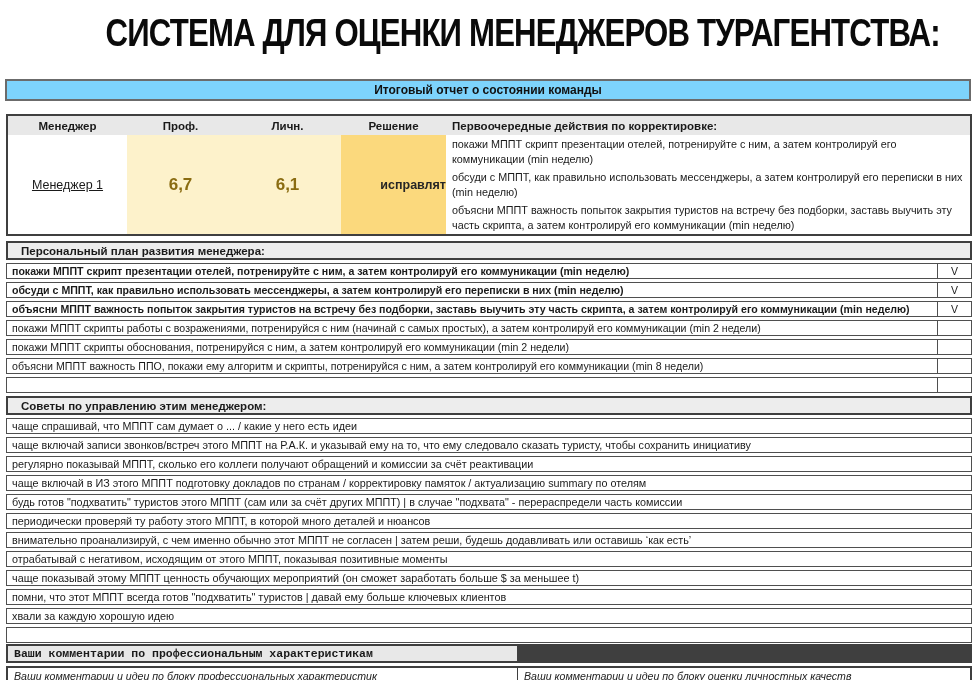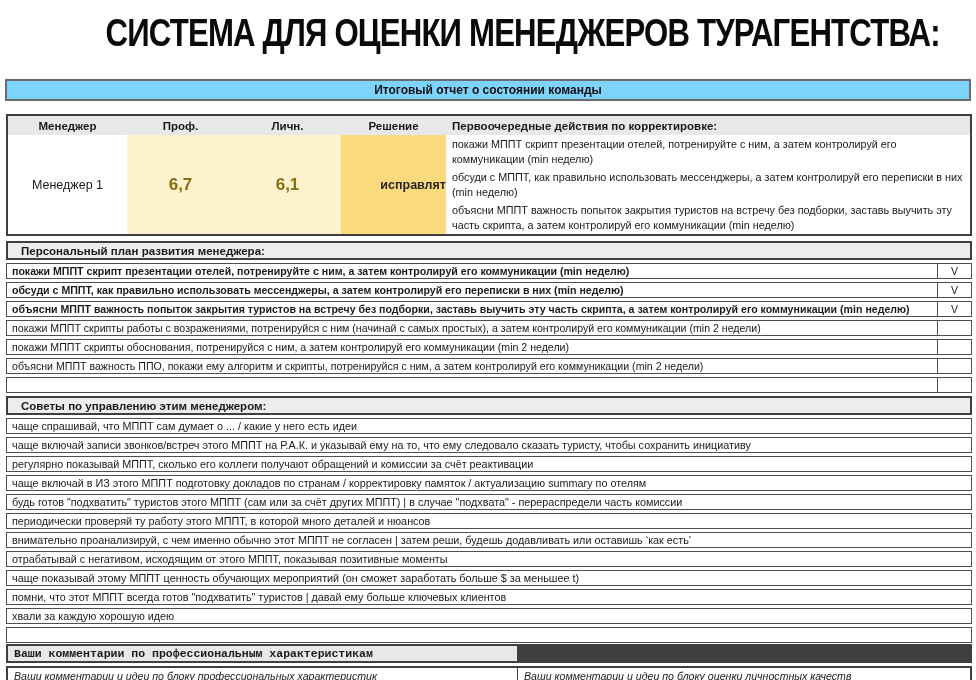--- a/index.html
+++ b/index.html
@@ -27,21 +27,21 @@
     display:grid; grid-template-columns:119px 107px 107px 105px 1fr;
     grid-template-rows:19px 33px 33px 33px;
     background:#14b8a6; gap:0; border:2px solid #3f3f3f;
   }
   .summary > div { background:#ffffff; }
   .hcell {
     background:#e8e8e8 !important; font-weight:700; font-size:11.5px;
     display:flex; align-items:center; justify-content:center;
   }
   .hcell.left { justify-content:flex-start; padding-left:6px; }
-  .mgr-cell { grid-row:2/5; display:flex; align-items:center; justify-content:center; font-size:12.5px; }
+  .mgr-cell { grid-row:2/5; display:flex; align-items:center; justify-content:center; font-size:12.5px;text-decoration:underline; }
   .score-cell {
     grid-row:2/5; display:flex; align-items:center; justify-content:center;
     background:#fdf2cb !important; color:#8a6c11; font-weight:700; font-size:17px;
   }
   .decision-cell {
     grid-row:2/5; display:flex; align-items:center; justify-content:center;
     background:#fbd97d !important; font-weight:600; font-size:12.5px; color:#262626;padding-left:47px;
   }
   .action-cell {
     font-size:10.8px; line-height:1.3; padding:2px 6px; display:flex; align-items:center;
@@ -132,21 +132,21 @@
   </div>
   <div class="plan-row">
     <div class="txt">покажи МППТ скрипты работы с возражениями, потренируйся с ним (начинай с самых простых), а затем контролируй его коммуникации (min 2 недели)</div>
     <div class="chk"></div>
   </div>
   <div class="plan-row">
     <div class="txt">покажи МППТ скрипты обоснования, потренируйся с ним, а затем контролируй его коммуникации (min 2 недели)</div>
     <div class="chk"></div>
   </div>
   <div class="plan-row">
-    <div class="txt">объясни МППТ важность ППО, покажи ему алгоритм и скрипты, потренируйся с ним, а затем контролируй его коммуникации (min 2 недели)</div>
+    <div class="txt">объясни МППТ важность ППО, покажи ему алгоритм и скрипты, потренируйся с ним, а затем контролируй его коммуникации (min 8 недели)</div>
     <div class="chk"></div>
   </div>
   <div class="plan-row">
     <div class="txt"></div>
     <div class="chk"></div>
   </div>
 </div>
 
 <div class="sec-header" style="top:396px">Советы по управлению этим менеджером:</div>
 <div class="rows" style="top:415px">

